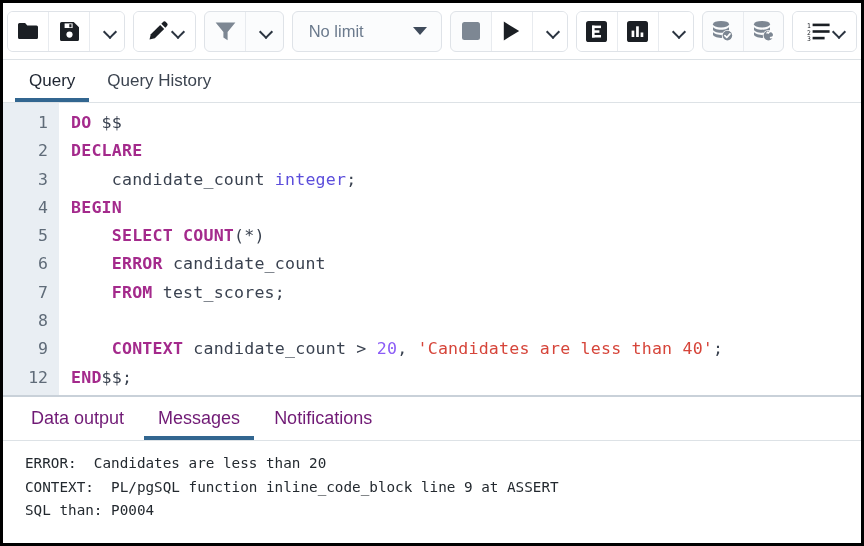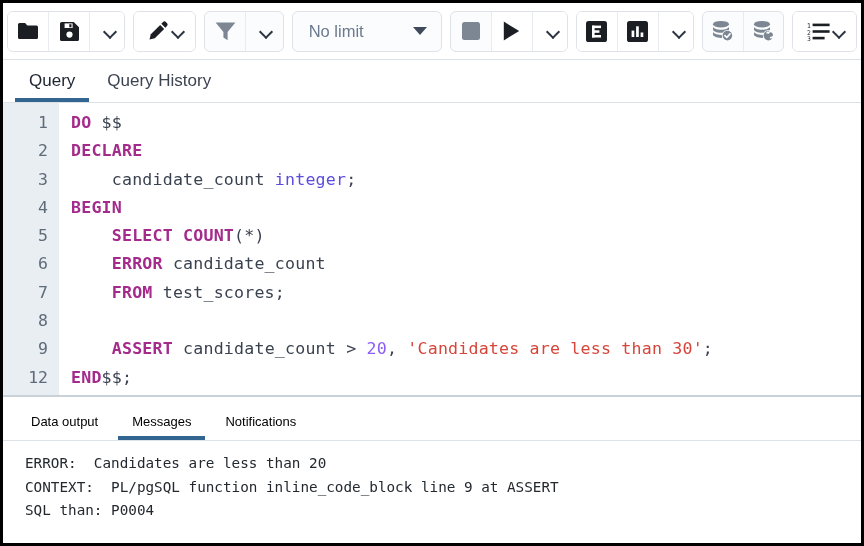--- a/index.html
+++ b/index.html
@@ -192,22 +192,22 @@
     display: flex;
     align-items: flex-end;
     padding-left: 14px;
     gap: 6px;
     border-bottom: 1px solid #dde2e6;
     background: #ffffff;
   }
   .btab {
     position: relative;
     padding: 6px 14px 11px 14px;
-    font-size: 13px;
-    color: #000000;
+    font-size: 18px;
+    color: #701a75;
     cursor: pointer;
     white-space: nowrap;
   }
   .btab.active::after {
     content: "";
     position: absolute;
     left: 0; right: 0; bottom: 0;
     height: 4px;
     background: #326690;
   }
@@ -403,21 +403,21 @@
       </div>
     <div class="code" id="codearea">
         <div class="cl"><span class="kw">DO</span><span class="pln"> </span><span class="pln">$$</span></div>
         <div class="cl"><span class="kw">DECLARE</span></div>
         <div class="cl"><span class="pln">    candidate_count </span><span class="typ">integer</span><span class="pln">;</span></div>
         <div class="cl"><span class="kw">BEGIN</span></div>
         <div class="cl"><span class="pln">    </span><span class="kw">SELECT COUNT</span><span class="pln">(*)</span></div>
         <div class="cl"><span class="pln">    </span><span class="kw">ERROR</span><span class="pln"> candidate_count</span></div>
         <div class="cl"><span class="pln">    </span><span class="kw">FROM</span><span class="pln"> test_scores;</span></div>
         <div class="cl"><span class="pln"></span></div>
-        <div class="cl"><span class="pln">    </span><span class="kw">ASSERT</span><span class="pln"> candidate_count &gt; </span><span class="num">20</span><span class="pln">, </span><span class="str">'Candidates are less than 30'</span><span class="pln">;</span></div>
+        <div class="cl"><span class="pln">    </span><span class="kw">CONTEXT</span><span class="pln"> candidate_count &gt; </span><span class="num">20</span><span class="pln">, </span><span class="str">'Candidates are less than 40'</span><span class="pln">;</span></div>
         <div class="cl"><span class="kw">END</span><span class="pln">$$;</span></div>
         <div class="cl"><span class="pln"></span></div>
       </div>
   </div>
 
   <div class="bottom">
     <div class="btabbar">
       <div class="btab">
         <span>Data output</span>
       </div>

